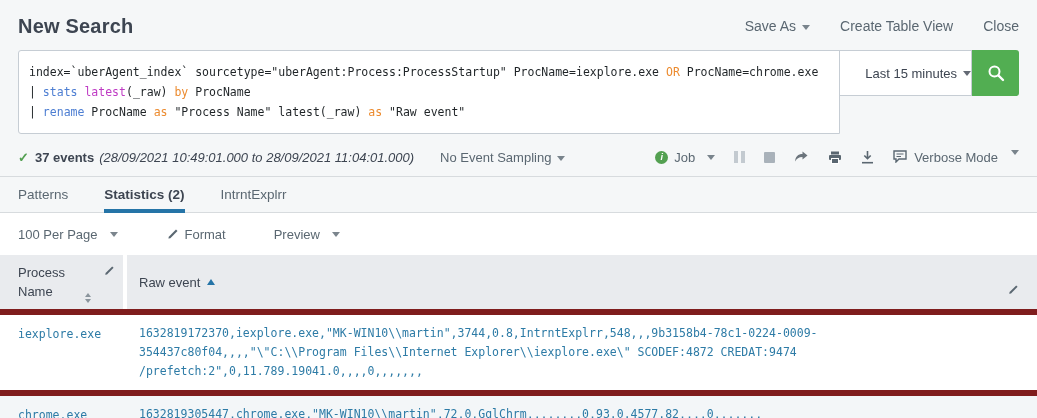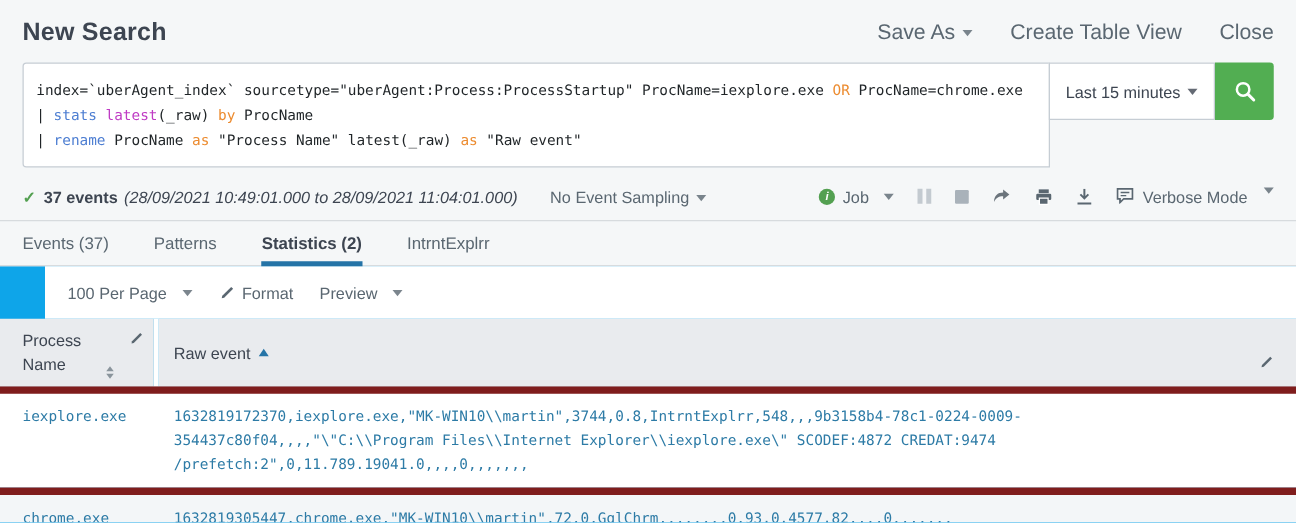--- a/index.html
+++ b/index.html
@@ -1,42 +1,42 @@
 <!DOCTYPE html>
 <html style="--accent-green: #52ae52; --status-green: #53a051; --link-blue: #2d7ba6; --tab-underline: #2574a7; --syntax-blue: #4d7ed2; --syntax-magenta: #bf3bc4; --syntax-orange: #ec8b2f;"><head>
 <meta charset="utf-8">
 <style>
   * { box-sizing: border-box; margin: 0; padding: 0; }
   html,body { width:1037px; }
   body { font-family:"Liberation Sans", sans-serif; background:#fff; }
-  .page { width:1037px; height:418px; overflow:hidden; background:#0ea5e9; }
+  .page { width:1037px; height:418px; overflow:hidden; background:#15803d; }
 
   
   .top { background:#f5f7f8; padding:10px 18px 8px 18px; }
   .title-row { display:flex; justify-content:space-between; align-items:center; height:32px; }
   .title-row h1 { font-size:20px; font-weight:bold; color:#3d4551; letter-spacing:.2px; }
-  .top-actions { display:flex; gap:30px; align-items:center; font-size:17px; color:#5a6771; }
+  .top-actions { display:flex; gap:30px; align-items:center; font-size:14px; color:#5a6771; }
   .top-btn { cursor:pointer; white-space:nowrap; }
 
   .caret { display:inline-block; width:0; height:0; border-left:4px solid transparent;
            border-right:4px solid transparent; border-top:5px solid currentColor;
            margin-left:6px; vertical-align:middle; opacity:.8; }
 
   .search-row { display:flex; align-items:flex-start; margin-top:8px; }
   .query-box { flex:1; height:84px; background:#fff; border:1px solid #c6cdd4;
                border-radius:3px 0 0 3px; padding:11px 6px 11px 10px; overflow:hidden; }
   .qline { font-family:"DejaVu Sans Mono","Liberation Mono",monospace; font-size:11.5px;
            line-height:20px; white-space:pre; color:#1f2427; }
   .tok-plain { color:#1f2427; }
   .tok-kw { color:var(--syntax-blue,#4d7ed2); }
   .tok-fn { color:var(--syntax-magenta,#bf3bc4); }
   .tok-mod { color:var(--syntax-orange,#ec8b2f); }
 
   .time-picker { width:133px; height:46px; margin-left:-1px; background:#fff;
-                 border:1px solid #c6cdd4; display:flex; align-items:center; justify-content:center;
+                 border:1px solid #c6cdd4; display:flex; align-items:center; justify-content:flex-end;
                  font-size:13px; color:#3d4551; cursor:pointer; white-space:nowrap; }
   .search-btn { width:47px; height:46px; background:var(--accent-green,#52ae52); border:none;
                 border-radius:0 3px 3px 0; cursor:pointer; display:flex; align-items:center; justify-content:center; }
 
   .info-row { display:flex; align-items:center; margin-top:12px; height:22px; font-size:13px; color:#3d4551; }
   .check { color:var(--status-green,#53a051); font-weight:bold; margin-right:6px; font-size:13px; }
   .ev-bold { font-weight:bold; margin-right:5px; white-space:nowrap; }
   .ev-rest { white-space:nowrap;font-style:italic; }
   .sampling { margin-left:26px; color:#5a6771; cursor:pointer; white-space:nowrap; }
   .job-controls { margin-left:auto; display:flex; align-items:center; gap:19px; color:#5a6771; }
@@ -53,22 +53,22 @@
   
   .tabs-row { background:#f5f7f8; border-top:1px solid #d7dbde; border-bottom:1px solid #d7dbde;
               height:37px; display:flex; gap:36px; align-items:stretch; padding:0 18px; }
   .tab { position:relative; display:flex; align-items:center; font-size:13.5px; color:#5a6771;
          cursor:pointer; white-space:nowrap; }
   .tab.active { color:#3d4551; font-weight:bold; }
   .tab.active::after { content:''; position:absolute; left:0; right:0; bottom:-1px; height:4px;
                        background:var(--tab-underline,#2574a7); }
 
   
-  .results-toolbar { background:#fff; height:42px; display:flex; align-items:center; gap:21px;
-                     padding:0 18px; font-size:13px; color:#5a6771;margin-left:36px; }
+  .results-toolbar { background:#fff; height:42px; display:flex; align-items:center; gap:48px;
+                     padding:0 18px; font-size:13px; color:#5a6771; }
   .tool-item { display:flex; align-items:center; gap:6px; cursor:pointer; white-space:nowrap; }
 
   
   .stats-table { width:100%; }
   .thead { display:flex; height:54px; }
   .th { background:#e9ebee; color:#3d4551; font-size:13px; }
   .th1 { width:123px; padding:8px 8px 24px 18px; position:relative; }
   .th1 .label { display:inline-block; width:62px; line-height:19px; }
   .th-gap { width:4px; background:#fff; }
   .th2 { flex:1; display:flex; align-items:center; padding:0 18px 0 12px; }
@@ -171,21 +171,20 @@
             <path d="M3.5 4h7M3.5 6.5h4.5" stroke="#5a6771" stroke-width="1.1"></path>
           </svg>
           <span>Verbose Mode</span>
             <span class="caret"></span>
         </div>
       </div>
     </div>
   </div>
 
   <div class="tabs-row" id="tabs-row">
-      <div class="tab">Events (37)</div>
       <div class="tab">Patterns</div>
       <div class="tab active">Statistics (2)</div>
       <div class="tab">IntrntExplrr</div>
     </div>
 
   <div class="results-toolbar">
     <div class="tool-item">
       <span>100 Per Page</span>
         <span class="caret"></span>
     </div>

